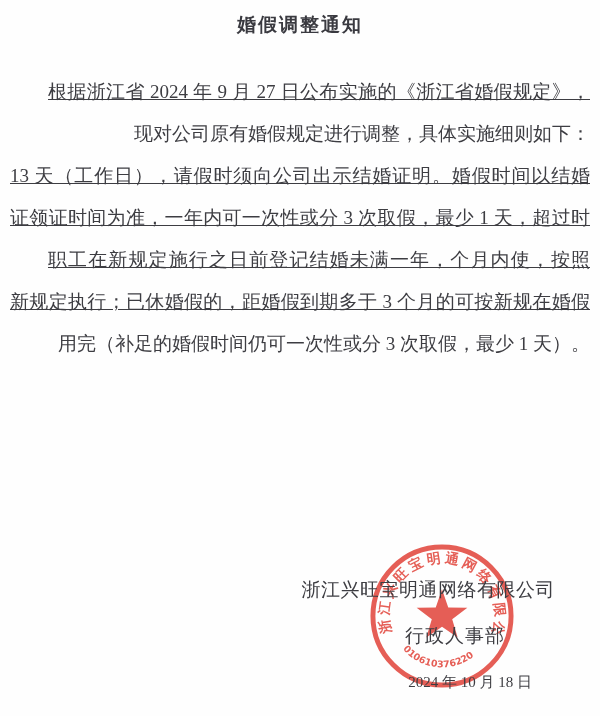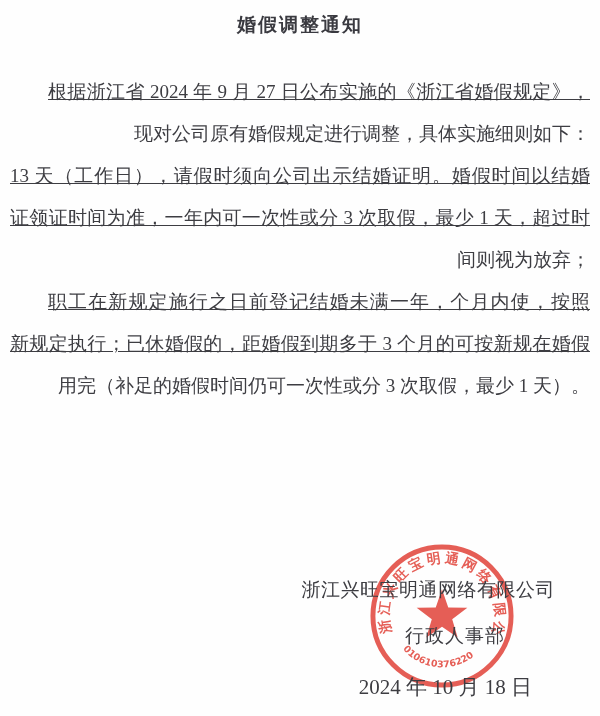--- a/index.html
+++ b/index.html
@@ -18,40 +18,39 @@
   }
   .line {
     font-size:19px; line-height:42px; height:42px;
     white-space:normal; color:#3d3d42;text-align:right;
   }
   .indent { text-indent:38px; }
   .jl { text-align:justify; text-align-last:justify;text-decoration:underline; }
   .sig { position:absolute; z-index:3; color:#3d3d42; }
   .sig-company { top:577px; right:45px; font-size:19px; letter-spacing:0.5px; }
   .sig-dept    { top:623px; right:95px; font-size:19px; letter-spacing:1px; }
-  .sig-date    { top:673px; right:68px; font-size:21px; }
+  .sig-date    { top:673px; right:68px; font-size:15px; }
   .stamp {
     position:absolute; left:368px; top:542px; width:148px; height:148px;
     z-index:1; opacity:0.88;
   }
 </style>
 </head>
 <body>
 
 <div class="page">
 
   <div class="title">婚假调整通知</div>
 
   <div class="content">
     <div class="line indent jl">根据浙江省 2024 年 9 月 27 日公布实施的《浙江省婚假规定》，</div>
     <div class="line">现对公司原有婚假规定进行调整，具体实施细则如下：</div>
 
     <div class="line jl">13 天（工作日），请假时须向公司出示结婚证明。婚假时间以结婚</div>
     <div class="line jl">证领证时间为准，一年内可一次性或分 3 次取假，最少 1 天，超过时</div>
-    <div class="line">间则视为放弃；</div>
 
     <div class="line indent jl">职工在新规定施行之日前登记结婚未满一年，个月内使，按照</div>
     <div class="line jl">新规定执行；已休婚假的，距婚假到期多于 3 个月的可按新规在婚假</div>
     <div class="line">用完（补足的婚假时间仍可一次性或分 3 次取假，最少 1 天）。</div>
   </div>
 
   <svg class="stamp" viewBox="0 0 150 150" xmlns="http://www.w3.org/2000/svg" aria-hidden="true">
     <defs>
       <path id="sealArcTop" d="M 24.3,93.5 A 54,54 0 1 1 125.7,93.5" fill="none"></path>
       <path id="sealArcBottom" d="M 34,107 A 52,52 0 0 0 116,107" fill="none"></path>

